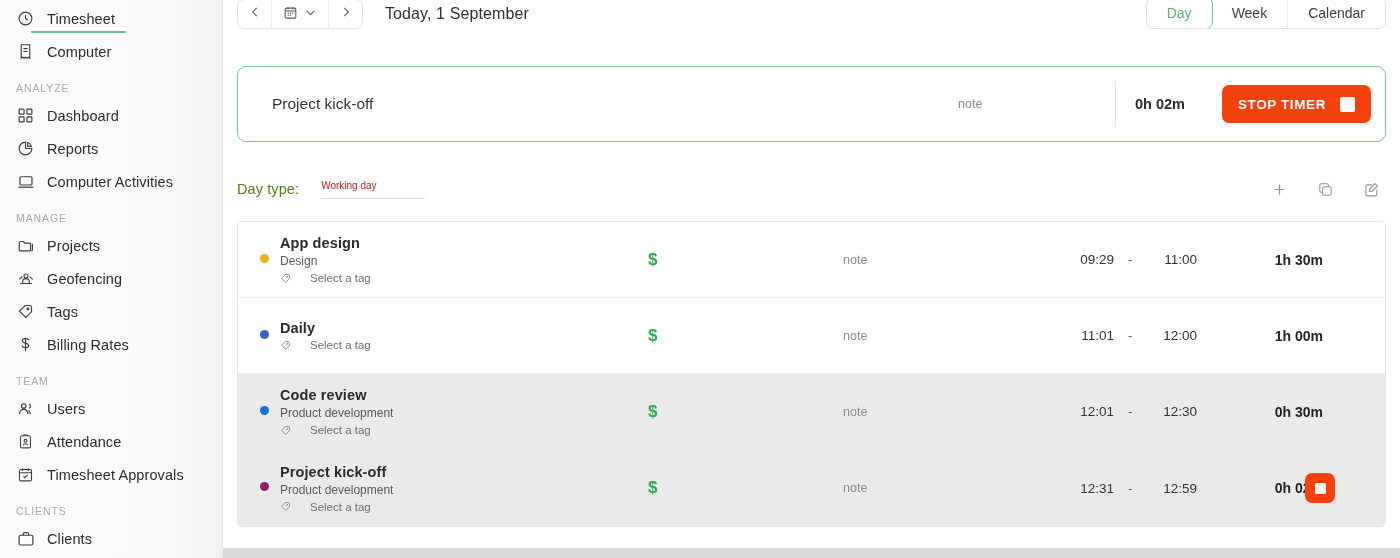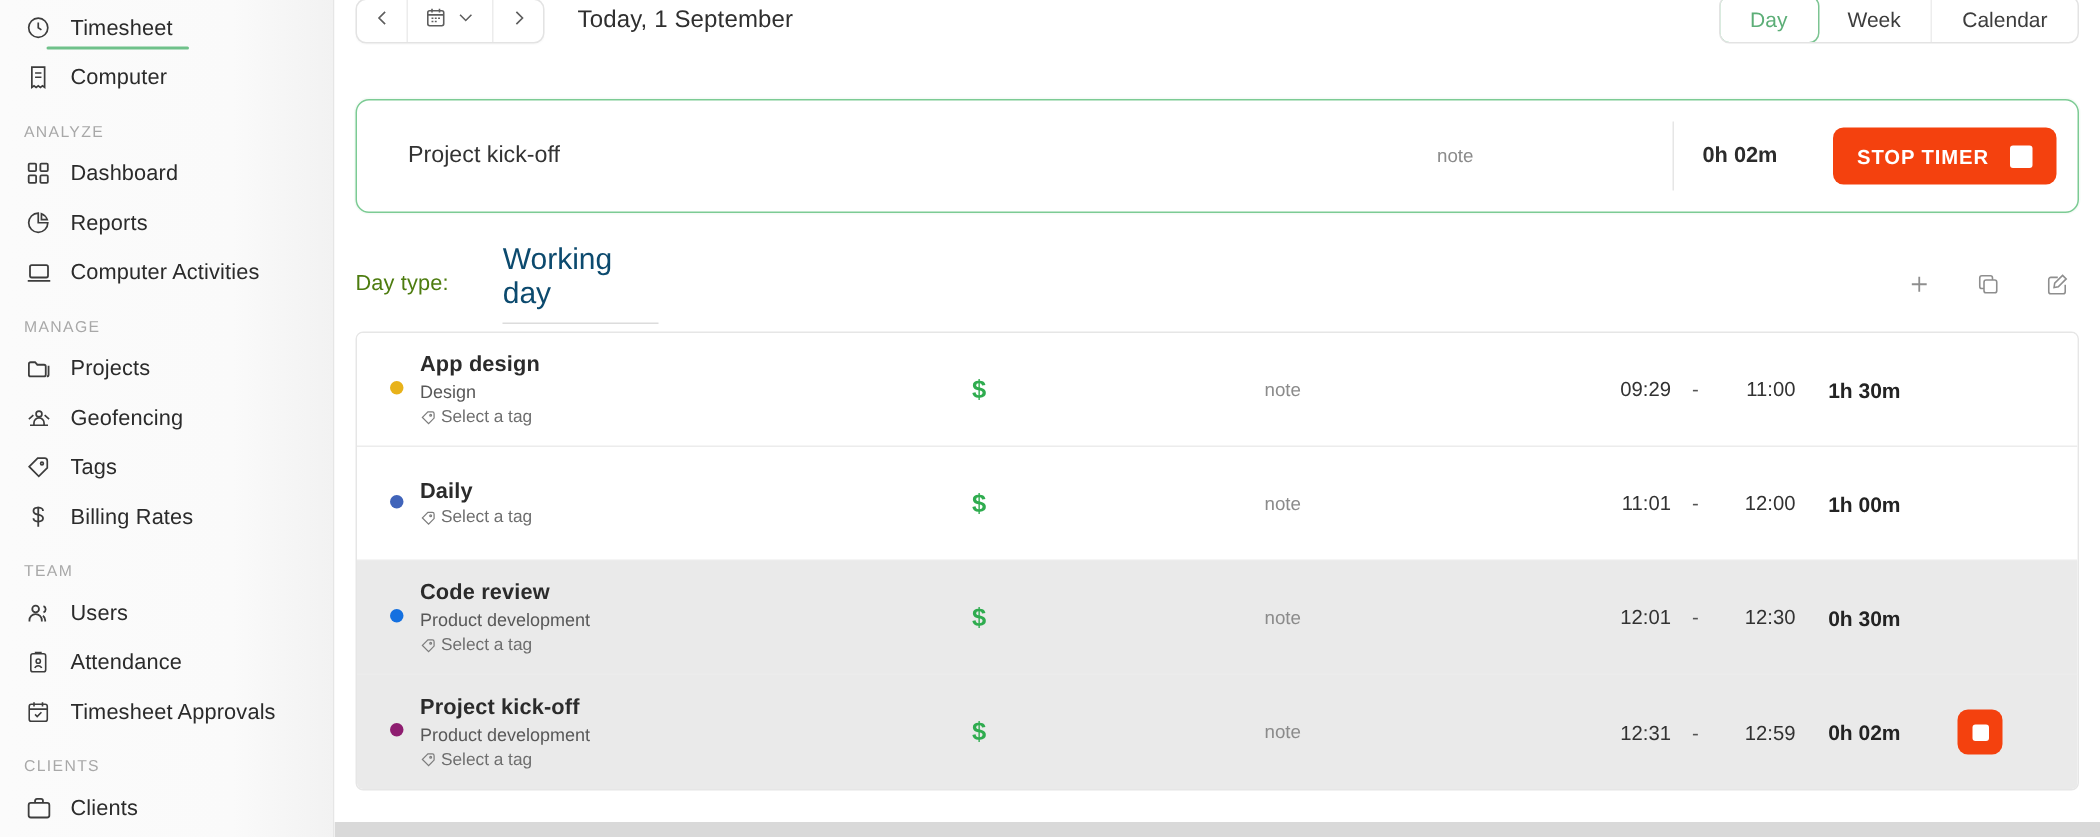--- a/index.html
+++ b/index.html
@@ -213,26 +213,26 @@
     position: relative;
     flex: 0 0 38px;
   }
   .daytype-lbl {
     font-size: 14.5px;
     color: #4d7c0f;
     font-weight: 400;
     letter-spacing: .1px;
   }
   .daytype-field {
-    margin-left: 36px;
+    margin-left: 22px;
     width: 104px;
     padding-bottom: 7px;
     border-bottom: 1px solid #dcdcdc;
-    font-size: 20px;
-    color: #0c4a6e;
+    font-size: 10px;
+    color: #b91c1c;
     cursor: pointer;
   }
   .row-actions {
     position: absolute;
     right: 4px;
     display: flex;
     align-items: center;
     gap: 24px;
     color: #8e8e8e;
   }
@@ -275,21 +275,21 @@
   .entry .e-project {
     font-size: 12px;
     color: #585858;
     margin-bottom: 4px;
   }
   .entry .e-tag {
     font-size: 11.5px;
     color: #6e6e6e;
     display: flex;
     align-items: center;
-    gap: 3px;
+    gap: 19px;
     cursor: pointer;
   }
   .entry .e-billable {
     position: absolute;
     left: 410px;
     color: #2fac4f;
     font-size: 17px;
     font-weight: 700;
     cursor: pointer;
   }
@@ -319,21 +319,21 @@
     position: absolute;
     left: 913px;
     width: 46px;
     text-align: right;
     font-size: 13.5px;
     color: #323232;
     cursor: pointer;
   }
   .entry .e-dur {
     position: absolute;
-    left: 963px;
+    left: 1019px;
     width: 66px;
     text-align: right;
     font-size: 14px;
     color: #232323;
     font-weight: 700;
   }
   .entry .e-stop {
     position: absolute;
     left: 1067px;
     width: 30px; height: 30px;

